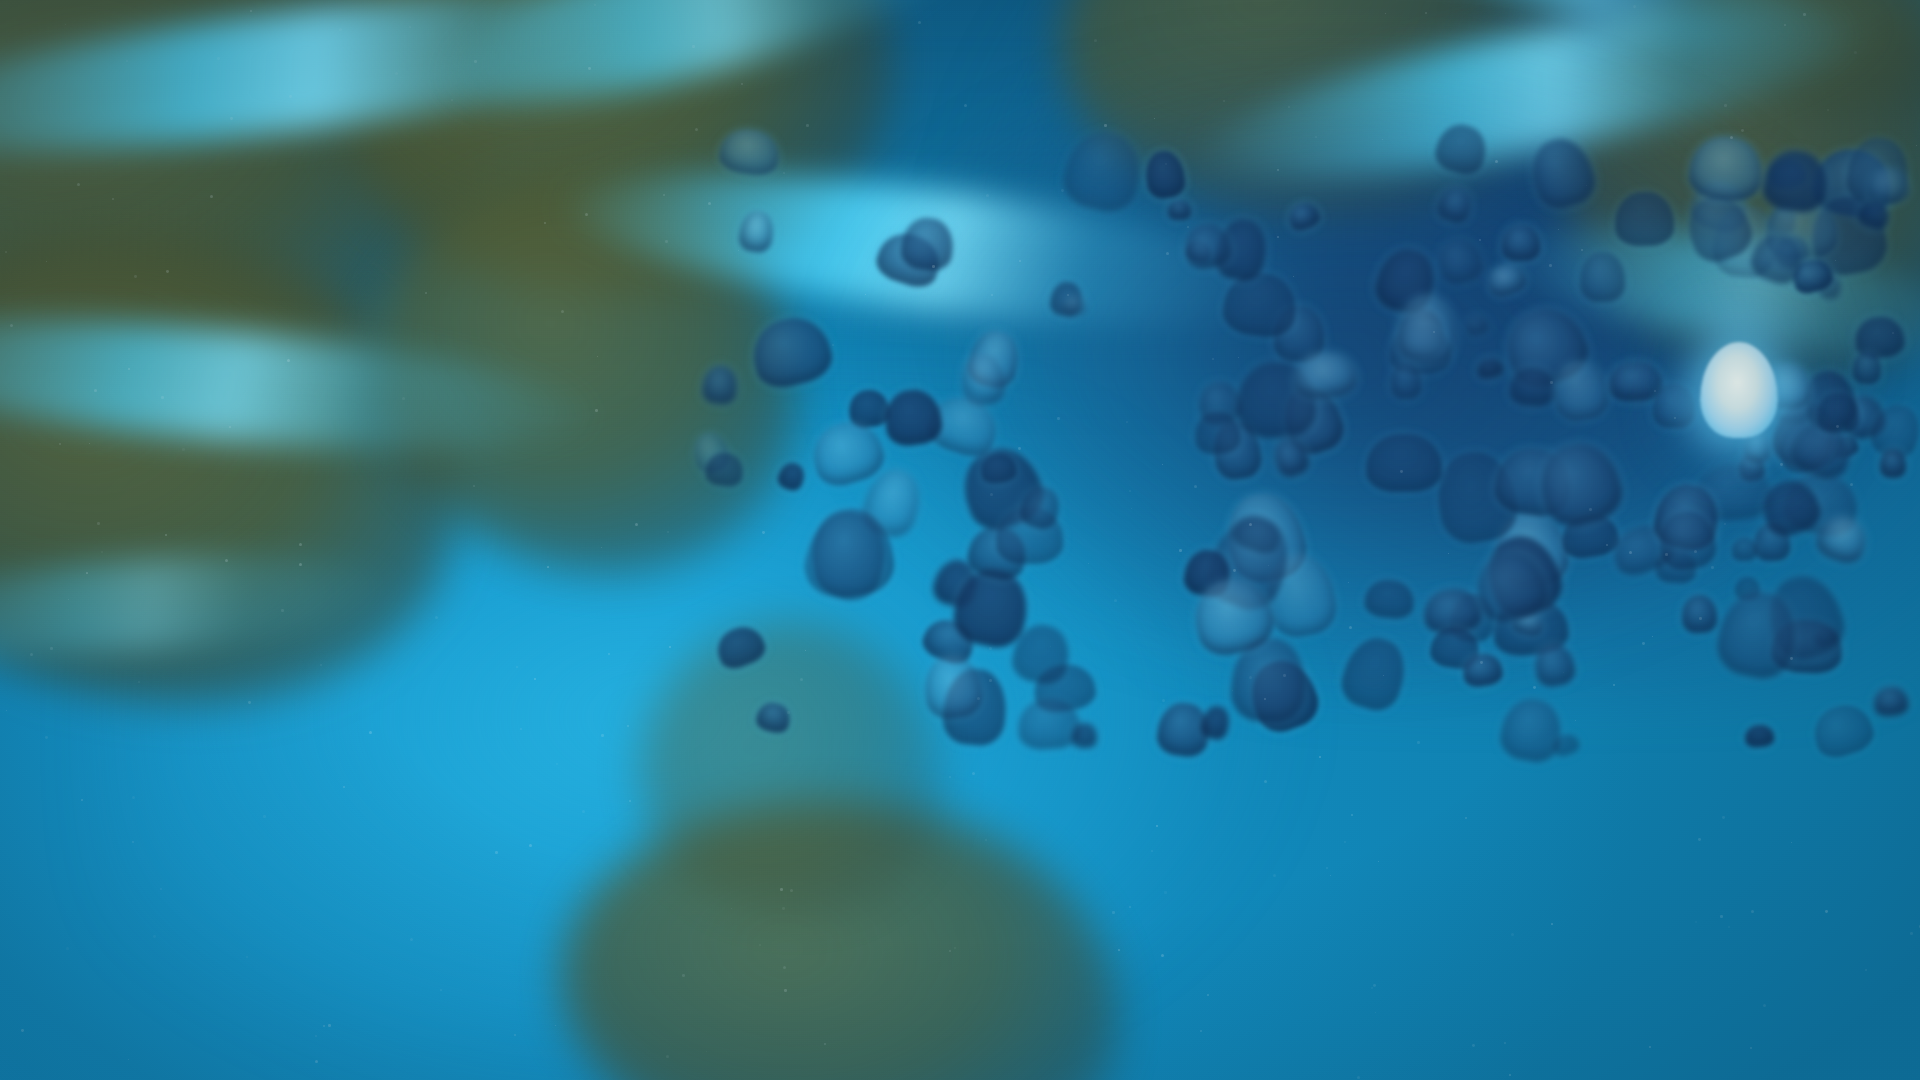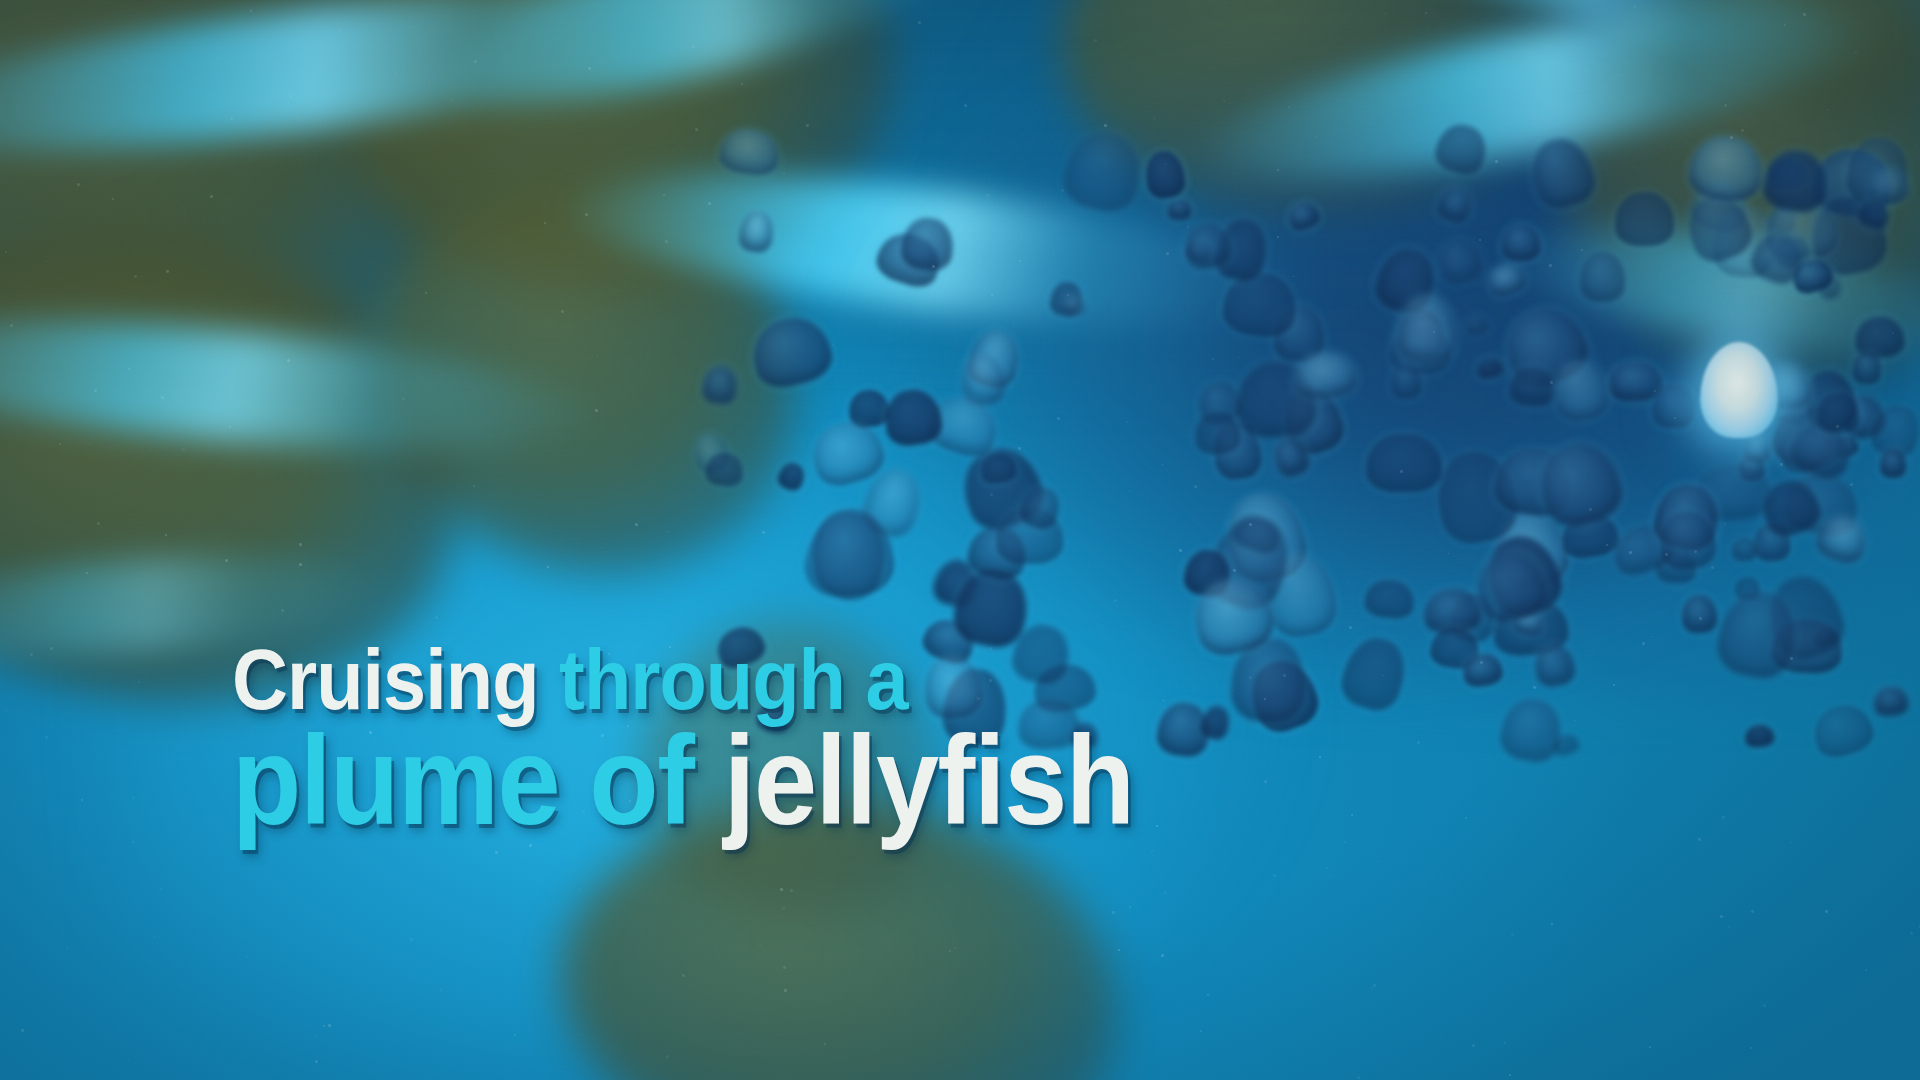--- a/index.html
+++ b/index.html
@@ -607,24 +607,14 @@
       <div class="spec" style="width: 1.7px; height: 1.7px; left: 86px; top: 572px; opacity: 0.72;"></div>
       <div class="spec" style="width: 3.1px; height: 3.1px; left: 1511px; top: 933px; opacity: 0.23;"></div>
       <div class="spec" style="width: 2px; height: 2px; left: 629px; top: 800px; opacity: 0.61;"></div>
       <div class="spec" style="width: 2.7px; height: 2.7px; left: 1910px; top: 932px; opacity: 0.36;"></div>
       <div class="spec" style="width: 3px; height: 3px; left: 666px; top: 1055px; opacity: 0.3;"></div>
       <div class="spec" style="width: 1.4px; height: 1.4px; left: 89px; top: 443px; opacity: 0.71;"></div>
     </div>
   <div class="layer" id="grain"></div>
   <div class="layer" id="vignette"></div>
 
-  <div id="caption">
-    <div class="cap-line" id="caption-line-1">
-      <span class="w-white">Cruising</span>
-      <span class="w-cyan">through a</span>
-    </div>
-    <div class="cap-line" id="caption-line-2">
-      <span class="w-cyan">plume of</span>
-      <span class="w-white">jellyfish</span>
-    </div>
-  </div>
 
 </div>
 
 </body></html>

